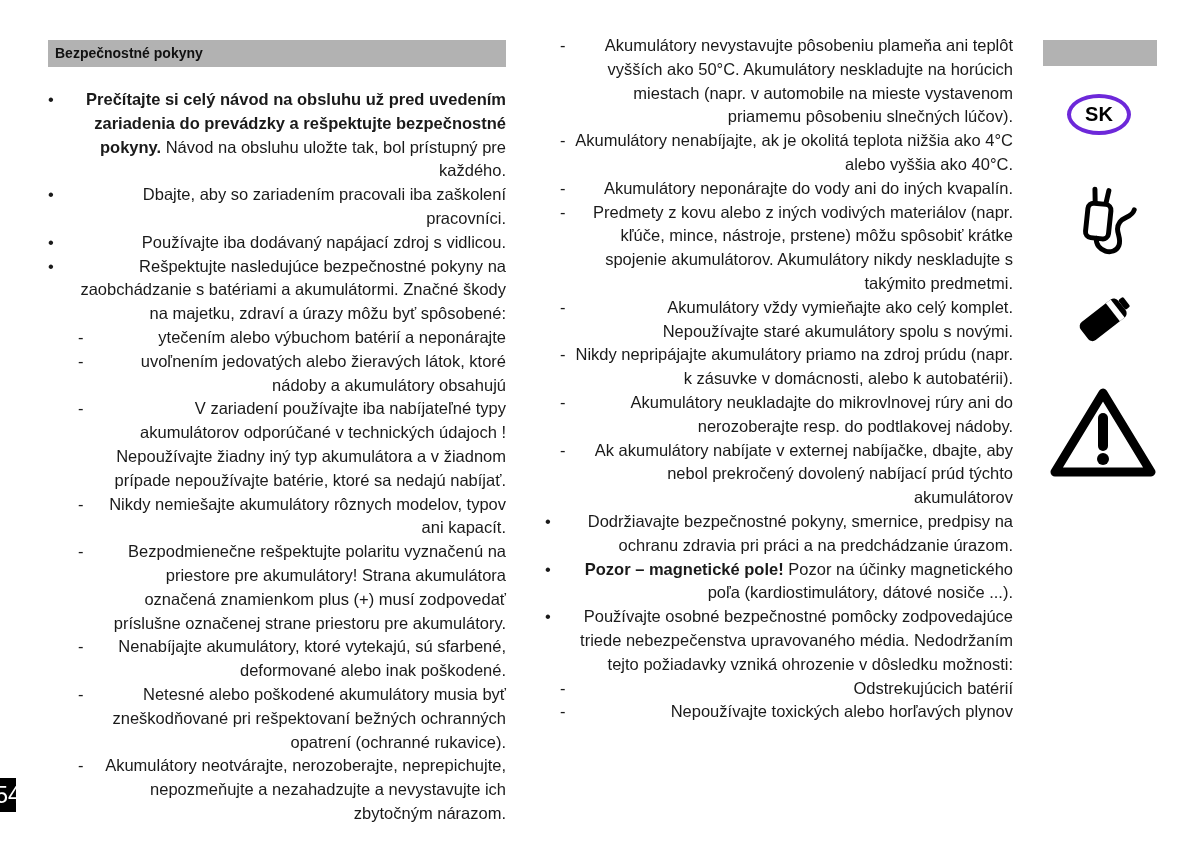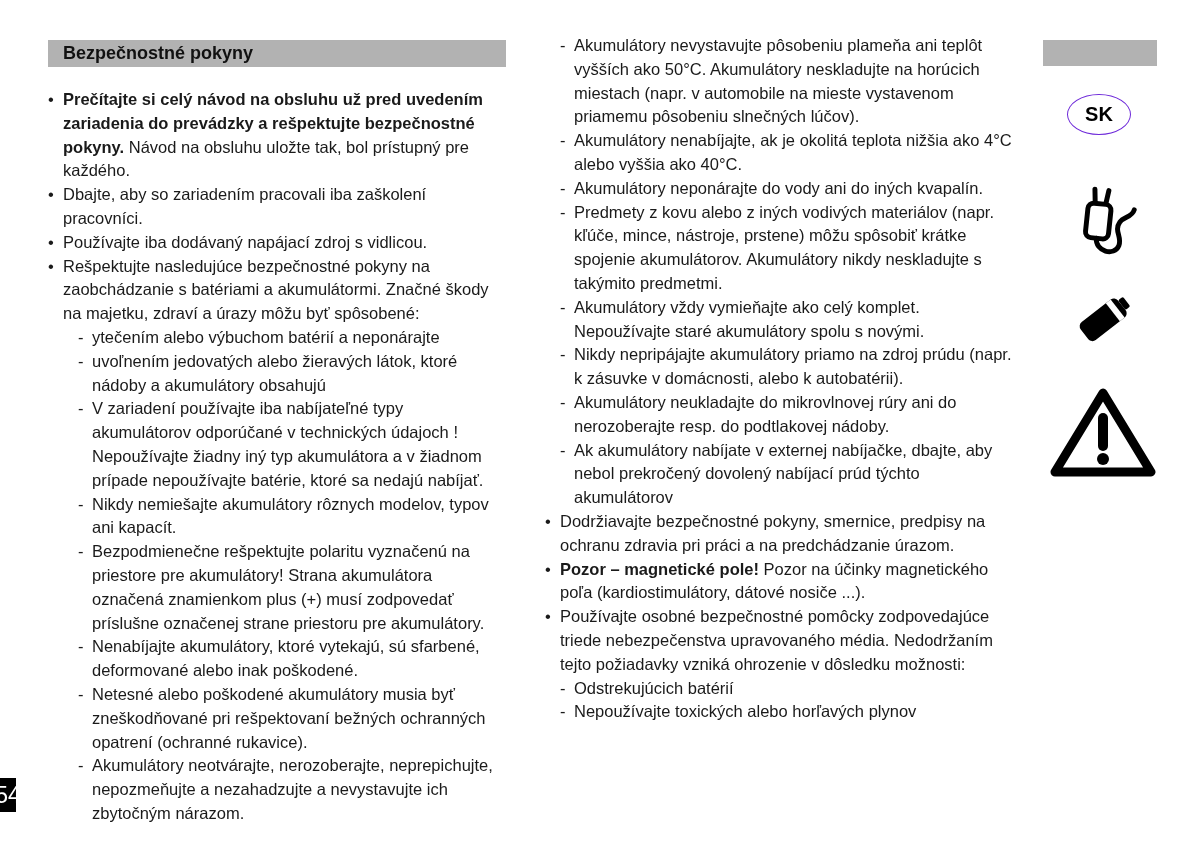--- a/index.html
+++ b/index.html
@@ -11,48 +11,48 @@
     overflow: hidden;
   }
   .page { position: relative; width: 1200px; height: 848px; background: #fff; }
 
   .col-left  { position: absolute; left: 48px;  top: 40px; width: 458px; }
   .col-right { position: absolute; left: 545px; top: 34px; width: 468px; }
 
   .header-bar {
     background: #b2b2b2;
     font-weight: bold;
-    font-size: 18px;
+    font-size: 14px;
     line-height: 27px;
     height: 27px;
-    padding: 0 0 0 15px;
+    padding: 0 0 0 7px;
     color: #111;
     box-sizing: border-box;
     margin-bottom: 21px;
   }
 
   .list { font-size: 16.5px; line-height: 23.8px; }
   .item { display: flex; align-items: flex-start; }
   .item .marker { flex: none; }
   .item.bullet .marker { width: 15px; }
   .item.dash   .marker { width: 14px; }
-  .item .txt { flex: 1; }
+  .item .txt { flex: 1; text-align: right; }
   .item b { font-weight: bold; }
   #left-list  .item.dash { padding-left: 30px; }
   #right-list .item.dash { padding-left: 15px; }
 
   .sidebar { position: absolute; left: 1043px; top: 0; width: 117px; }
   .gray-bar {
     position: absolute; left: 0; top: 40px;
     width: 114px; height: 26px; background: #b2b2b2;
   }
   .sk-badge {
     position: absolute; left: 24px; top: 94px;
     width: 64px; height: 41px;
-    border: 1px solid #6d28d9; border-radius: 50%;
+    border: 4px solid #6d28d9; border-radius: 50%;
     display: flex; align-items: center; justify-content: center;
     font-weight: bold; font-size: 20px; color: #000;
     box-sizing: border-box;
   }
   .icon { position: absolute; }
   .icon-adapter { left: 30px; top: 184px; }
   .icon-battery { left: 30px; top: 280px; }
   .icon-warning { left: 7px;  top: 386px; }
 
   .page-number {

